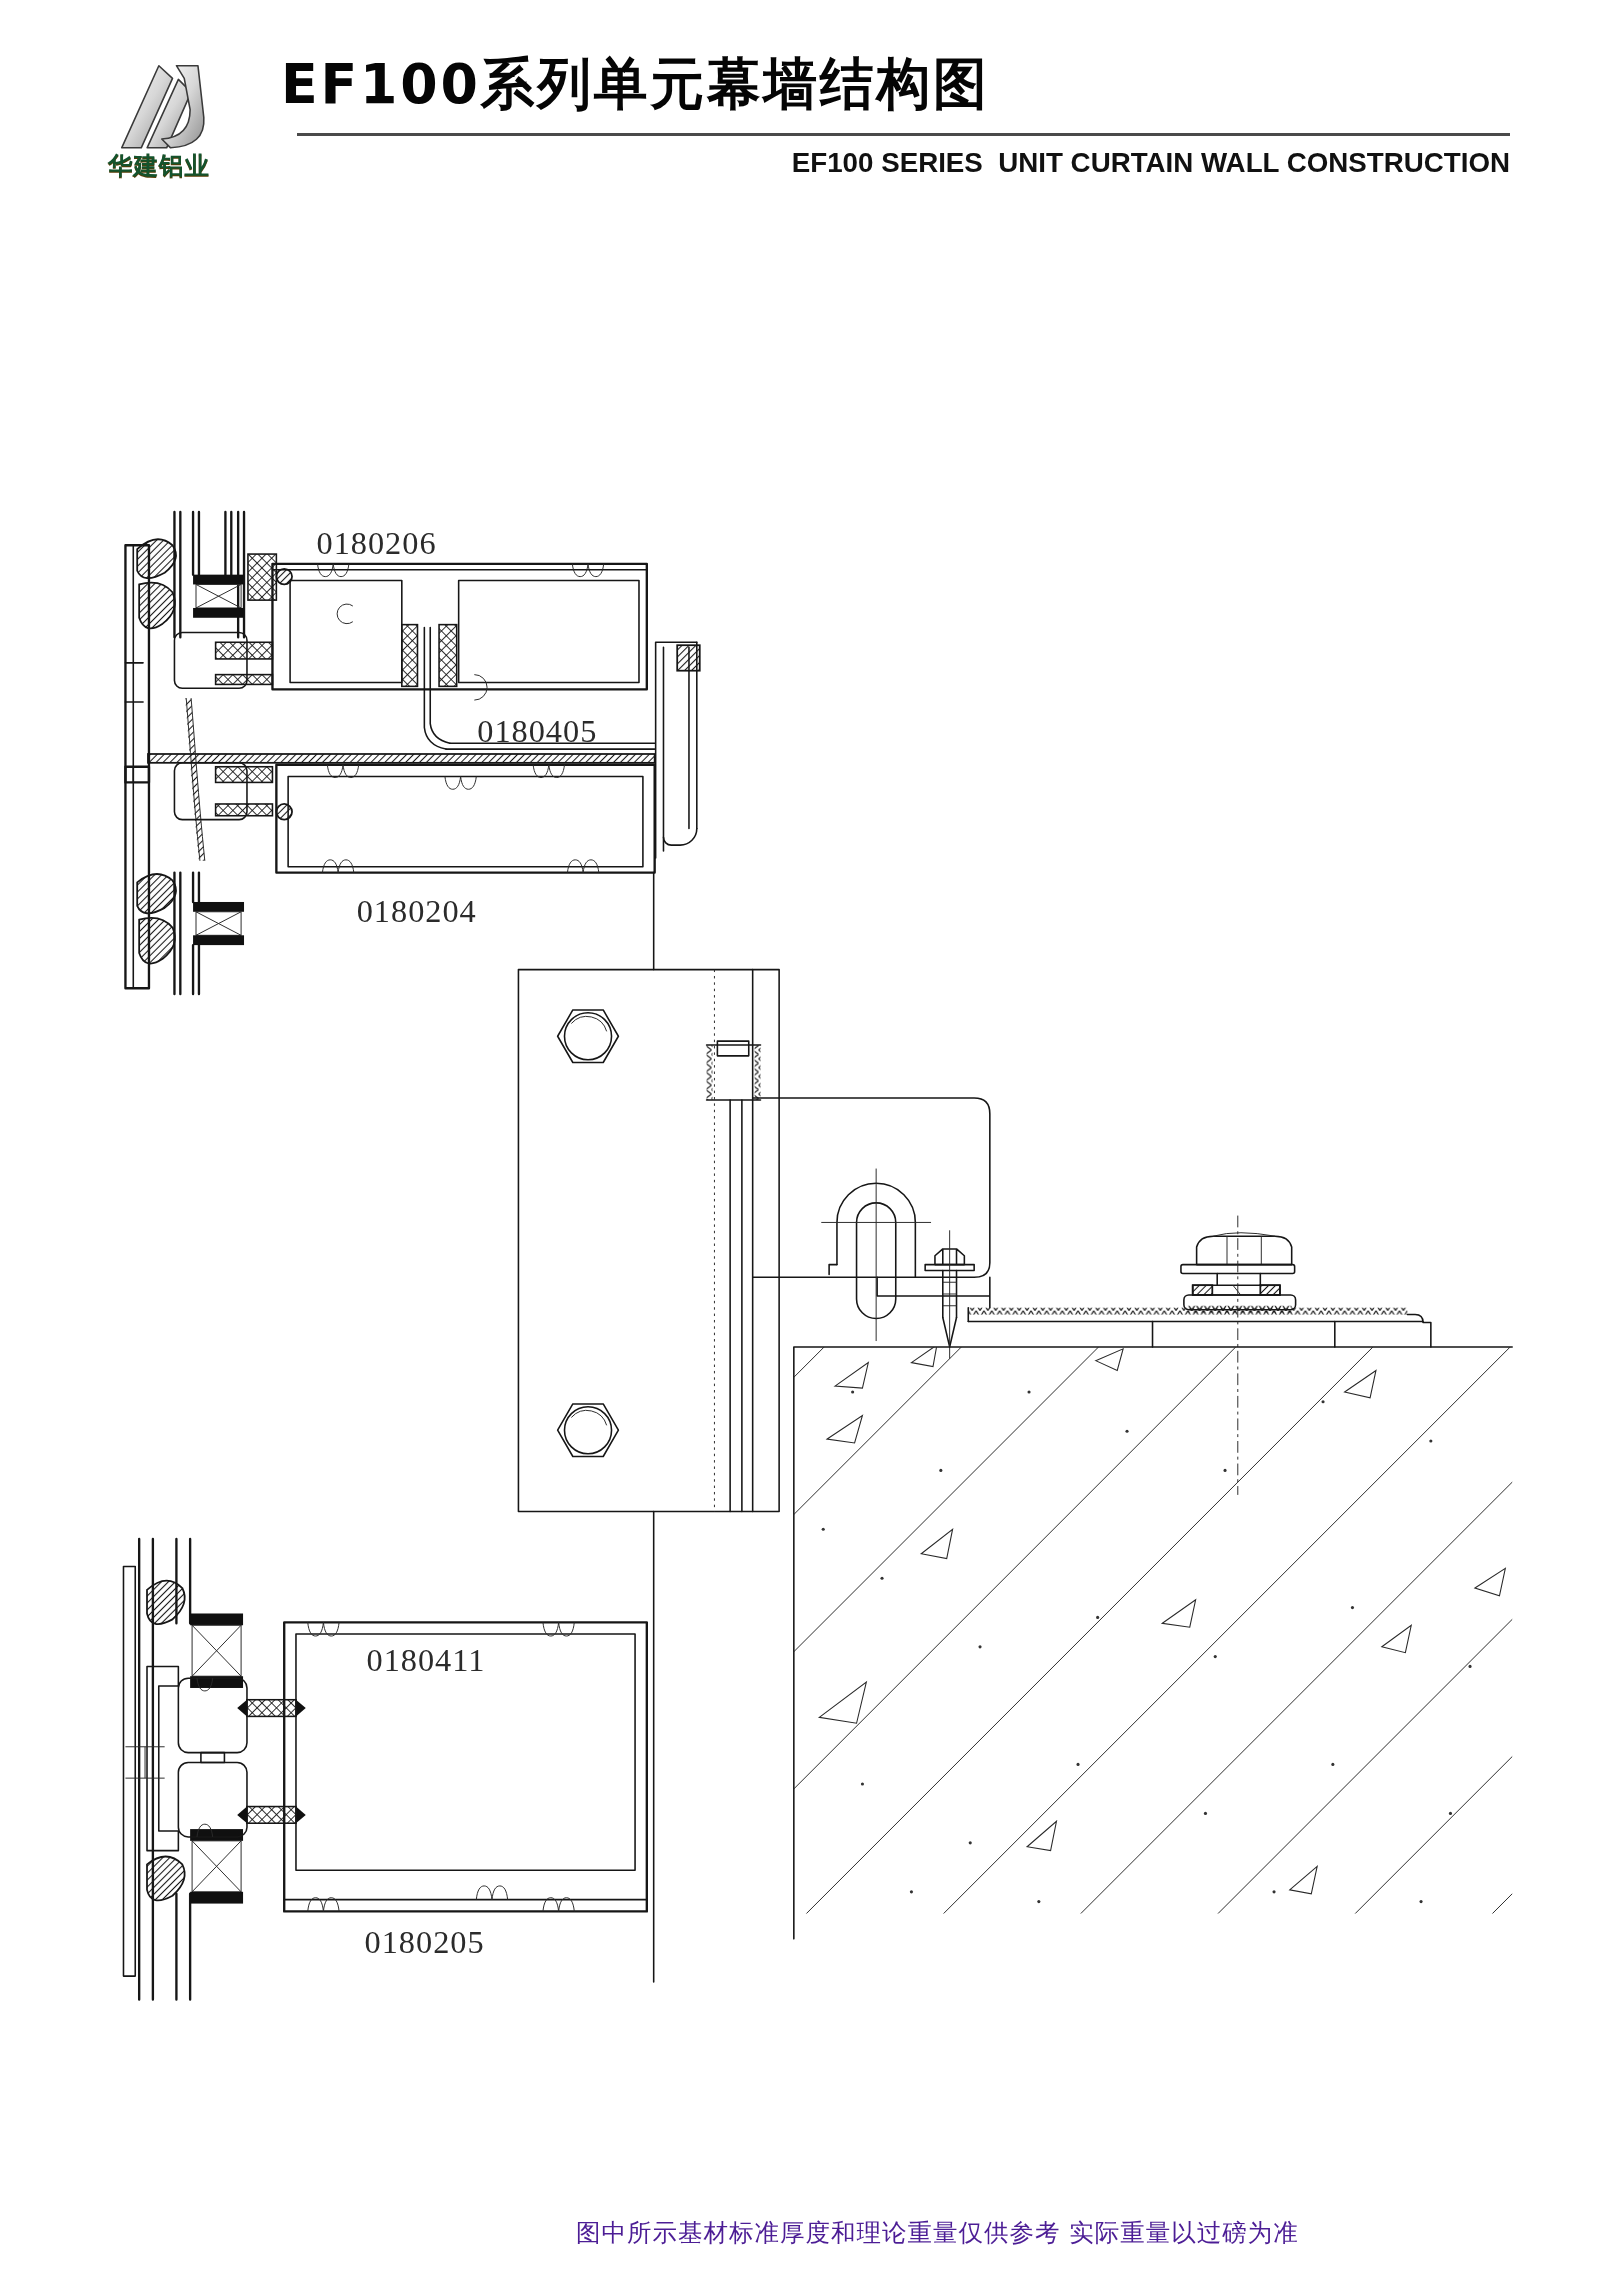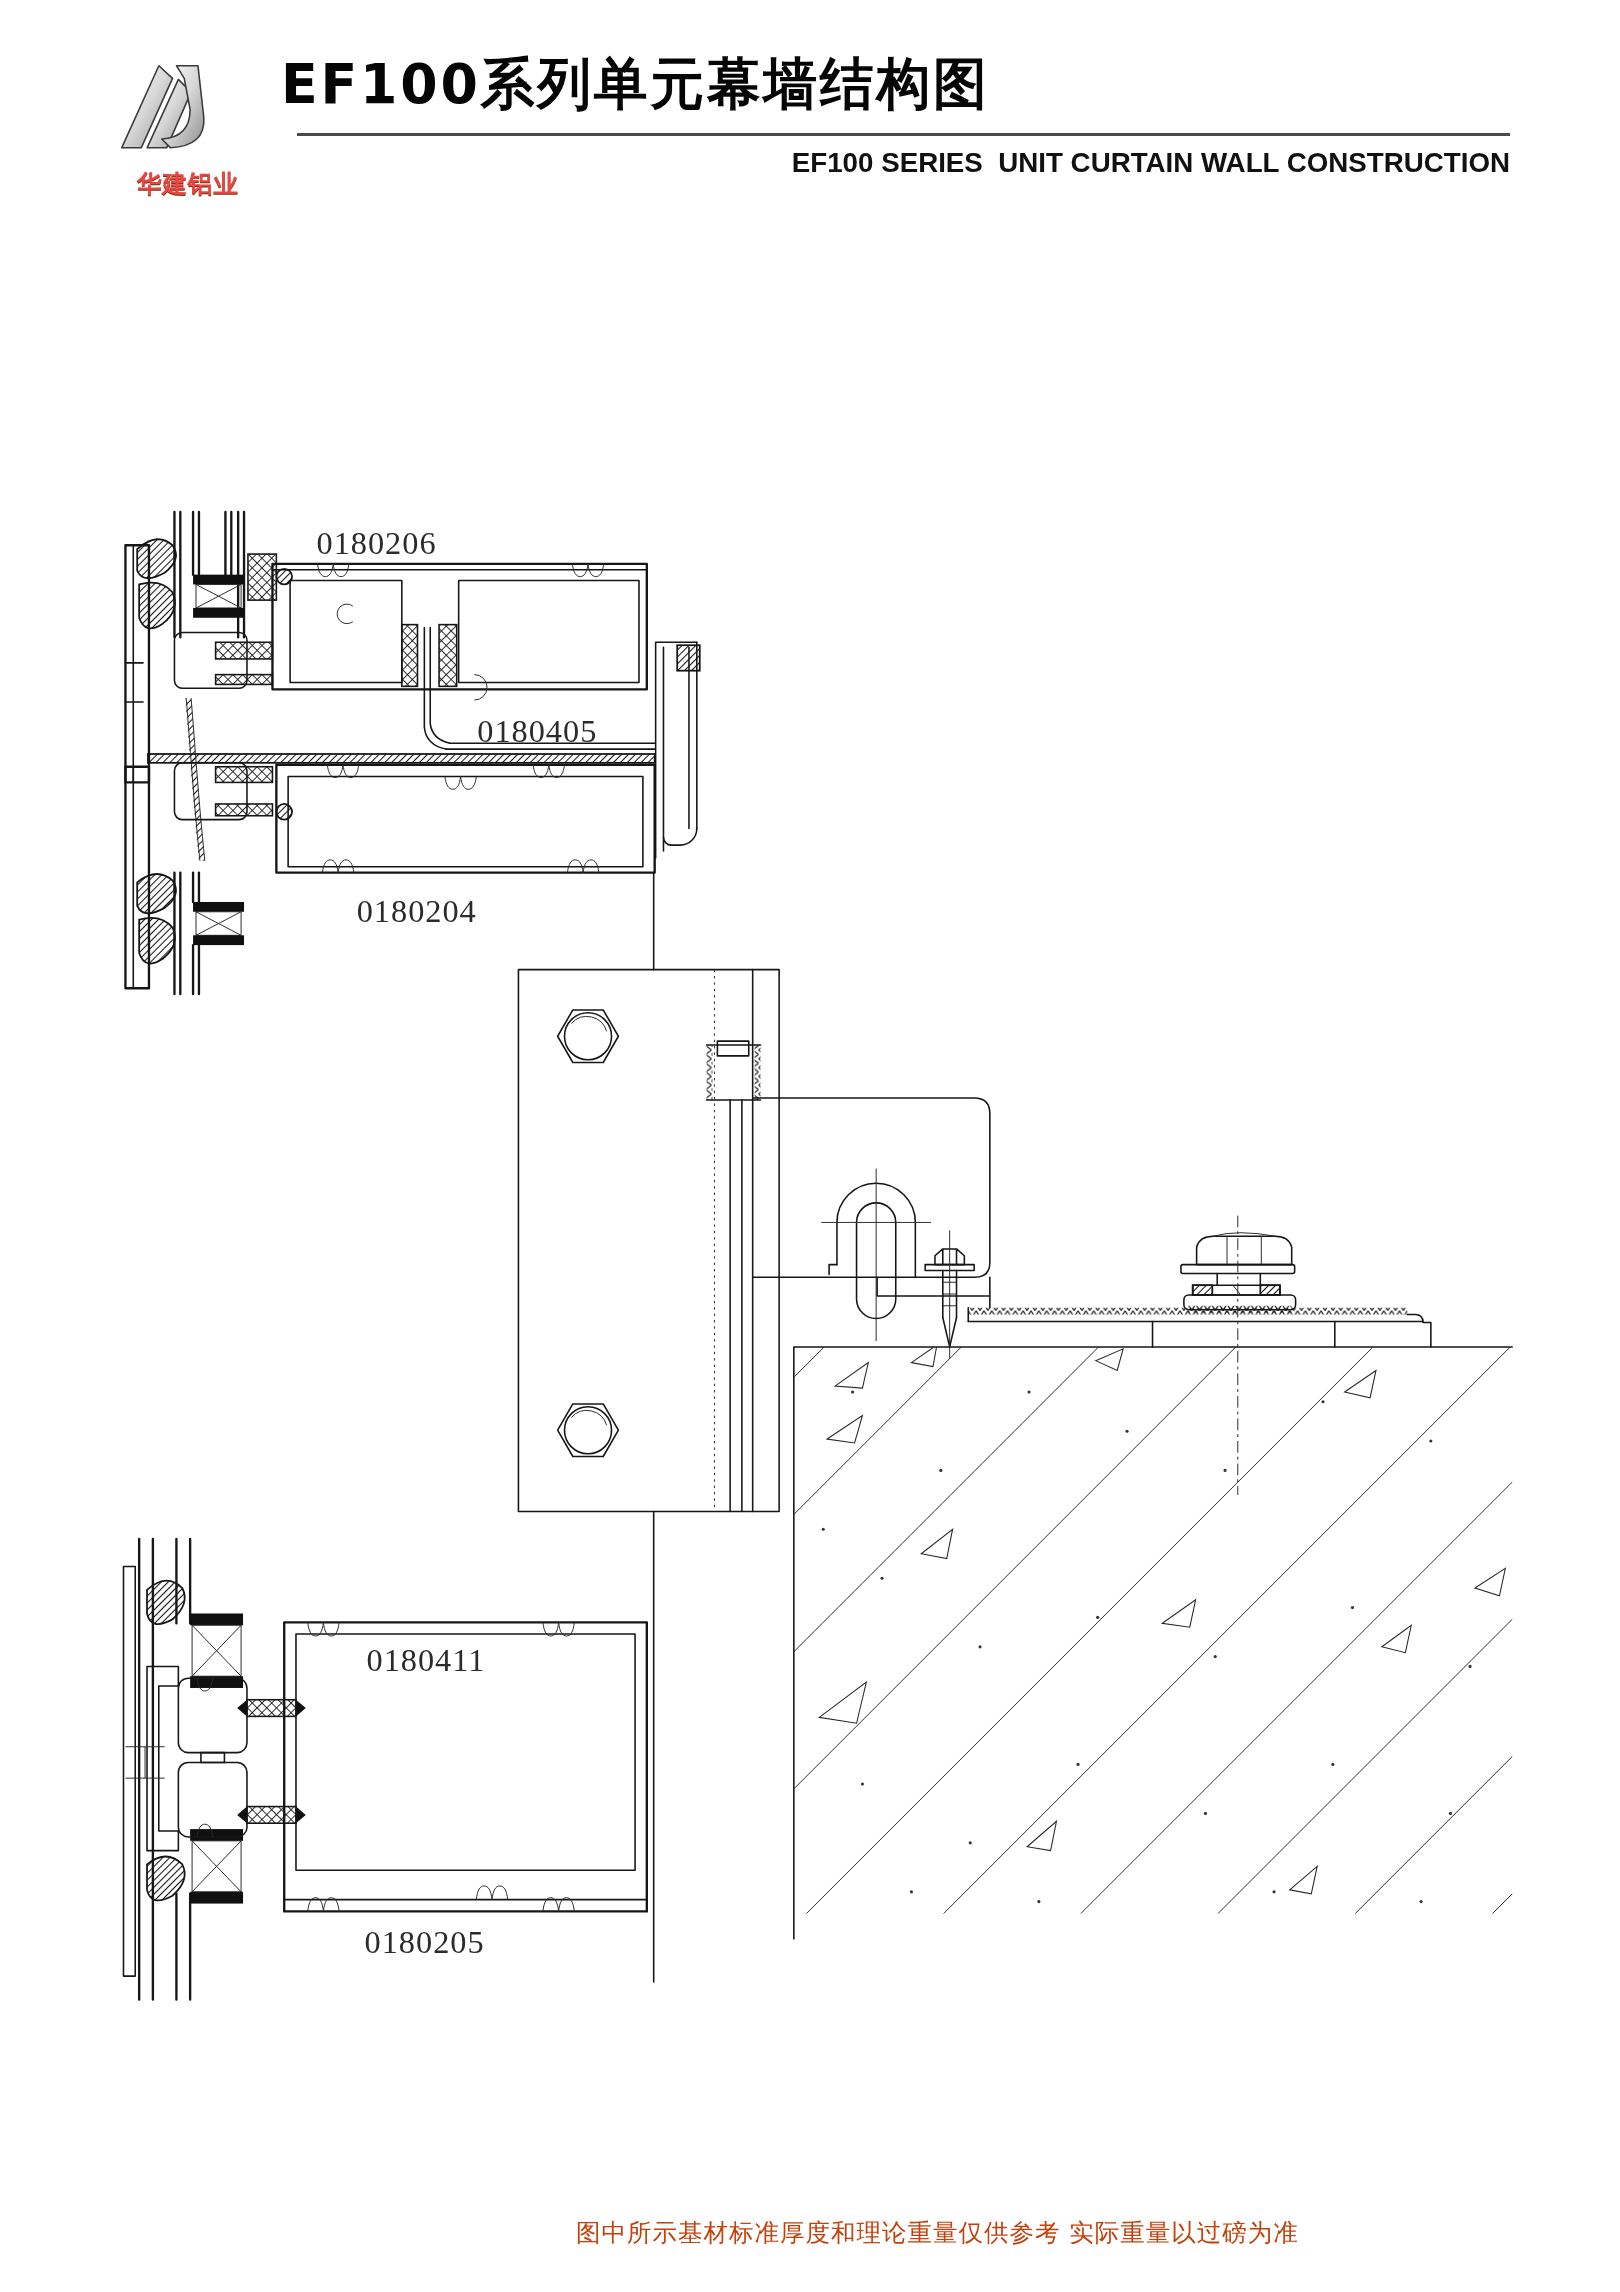--- a/index.html
+++ b/index.html
@@ -1,30 +1,30 @@
 <!DOCTYPE html>
 <html><head>
 <meta charset="utf-8">
 <style>
   html,body{margin:0;padding:0;background:#e8e8e8;}
   .page{position:relative;width:1620px;height:2293px;background:#ffffff;overflow:hidden;
         font-family:"Liberation Sans",sans-serif;color:#1c1c1c;}
   .logo{position:absolute;left:108px;top:53px;width:131px;height:131px;}
-  .brand{position:absolute;left:0px;top:114px;width:131px;text-align:right;
+  .brand{position:absolute;left:0px;top:96px;width:131px;text-align:left;
          font-size:24.5px;font-weight:700;letter-spacing:1px;
-         color:#ef4444;text-shadow:0 1px 0 #5a3c04;
+         color:#14532d;text-shadow:0 1px 0 #5a3c04;
          font-family:"DejaVu Sans",sans-serif;}
   .title{position:absolute;left:281px;top:47px;font-size:56px;font-weight:700;
          letter-spacing:2.9px;transform:scaleX(.96);transform-origin:left;
          font-family:"DejaVu Sans",sans-serif;color:#050505;white-space:pre;}
   .rule{position:absolute;left:297px;top:133px;width:1213px;height:2.9px;background:#4a4a4a;}
   .subtitle{position:absolute;top:147px;left:297px;width:1213px;text-align:right;
             font-size:28px;font-weight:700;color:#111;white-space:pre;
             transform:scaleX(.99);transform-origin:right;}
-  .footnote{position:absolute;left:576px;top:2216px;font-size:24.5px;color:#c2410c;
+  .footnote{position:absolute;left:576px;top:2216px;font-size:24.5px;color:#4c1d95;
             letter-spacing:1px;white-space:pre;font-family:"DejaVu Sans",sans-serif;}
   svg.drawing{position:absolute;left:0;top:0;}
   .lbl{font-family:"Liberation Serif",serif;font-size:33px;fill:#2b2b2b;letter-spacing:1px;}
   .p  {fill:none;stroke:#161616;stroke-width:2.4;stroke-linejoin:round;stroke-linecap:round;}
   .p1 {fill:none;stroke:#161616;stroke-width:1.6;stroke-linejoin:round;stroke-linecap:round;}
   .tn {fill:none;stroke:#2a2a2a;stroke-width:1;}
   .blk{fill:#101010;stroke:none;}
   .gk {fill:url(#dh);stroke:#161616;stroke-width:1.8;}
   .xh {fill:url(#xh);stroke:#161616;stroke-width:1.6;}
 </style>

